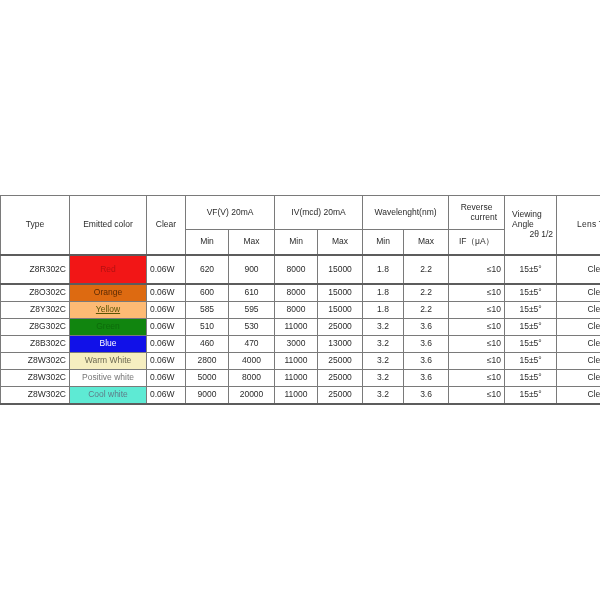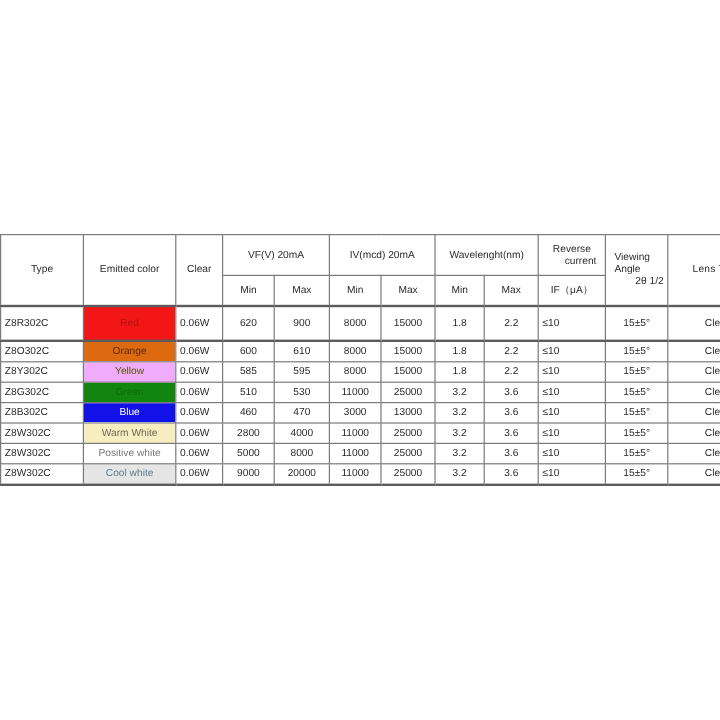--- a/index.html
+++ b/index.html
@@ -84,39 +84,39 @@
 
   
   tbody td {
     height: 16px;
     vertical-align: middle;
   }
   tbody tr.first td {
     height: 27px;
   }
   td.type {
-    text-align: left;
+    text-align: right;
     padding-left: 4px;
   }
   td.color {
     text-align: center;
   }
   td.power {
     text-align: left;
     padding-left: 3px;
   }
   td.num {
     text-align: center;
     padding-left: 4px;
   }
   td.numc {
     text-align: center;
   }
   td.rev {
-    text-align: left;
+    text-align: right;
   }
   td.ang {
     text-align: center;
   }
   td.lens {
     text-align: center;
   }
 
   
   tbody tr.first td { border-top-width: 2px; border-top-color: #5c5c5c; }
@@ -197,21 +197,21 @@
           <td class="numc divider-left">8000</td>
           <td class="numc">15000</td>
           <td class="numc divider-left">1.8</td>
           <td class="numc">2.2</td>
           <td class="rev divider-left">≤10</td>
           <td class="ang divider-left">15±5°</td>
           <td class="lens divider-left">Clear</td>
         </tr>
         <tr>
           <td class="type">Z8Y302C</td>
-          <td class="color divider-left" style="background: #f0abfc; color: rgb(90, 84, 4);">Yellow</td>
+          <td class="color divider-left" style="background: #fdba74; color: rgb(90, 84, 4); text-decoration: underline;">Yellow</td>
           <td class="power divider-left">0.06W</td>
           <td class="num divider-left">585</td>
           <td class="num">595</td>
           <td class="numc divider-left">8000</td>
           <td class="numc">15000</td>
           <td class="numc divider-left">1.8</td>
           <td class="numc">2.2</td>
           <td class="rev divider-left">≤10</td>
           <td class="ang divider-left">15±5°</td>
           <td class="lens divider-left">Clear</td>
@@ -267,21 +267,21 @@
           <td class="numc divider-left">11000</td>
           <td class="numc">25000</td>
           <td class="numc divider-left">3.2</td>
           <td class="numc">3.6</td>
           <td class="rev divider-left">≤10</td>
           <td class="ang divider-left">15±5°</td>
           <td class="lens divider-left">Clear</td>
         </tr>
         <tr class="last">
           <td class="type">Z8W302C</td>
-          <td class="color divider-left" style="background: #e5e5e5; color: rgb(95, 124, 136);">Cool white</td>
+          <td class="color divider-left" style="background: #5eead4; color: rgb(95, 124, 136);">Cool white</td>
           <td class="power divider-left">0.06W</td>
           <td class="num divider-left">9000</td>
           <td class="num">20000</td>
           <td class="numc divider-left">11000</td>
           <td class="numc">25000</td>
           <td class="numc divider-left">3.2</td>
           <td class="numc">3.6</td>
           <td class="rev divider-left">≤10</td>
           <td class="ang divider-left">15±5°</td>
           <td class="lens divider-left">Clear</td>

